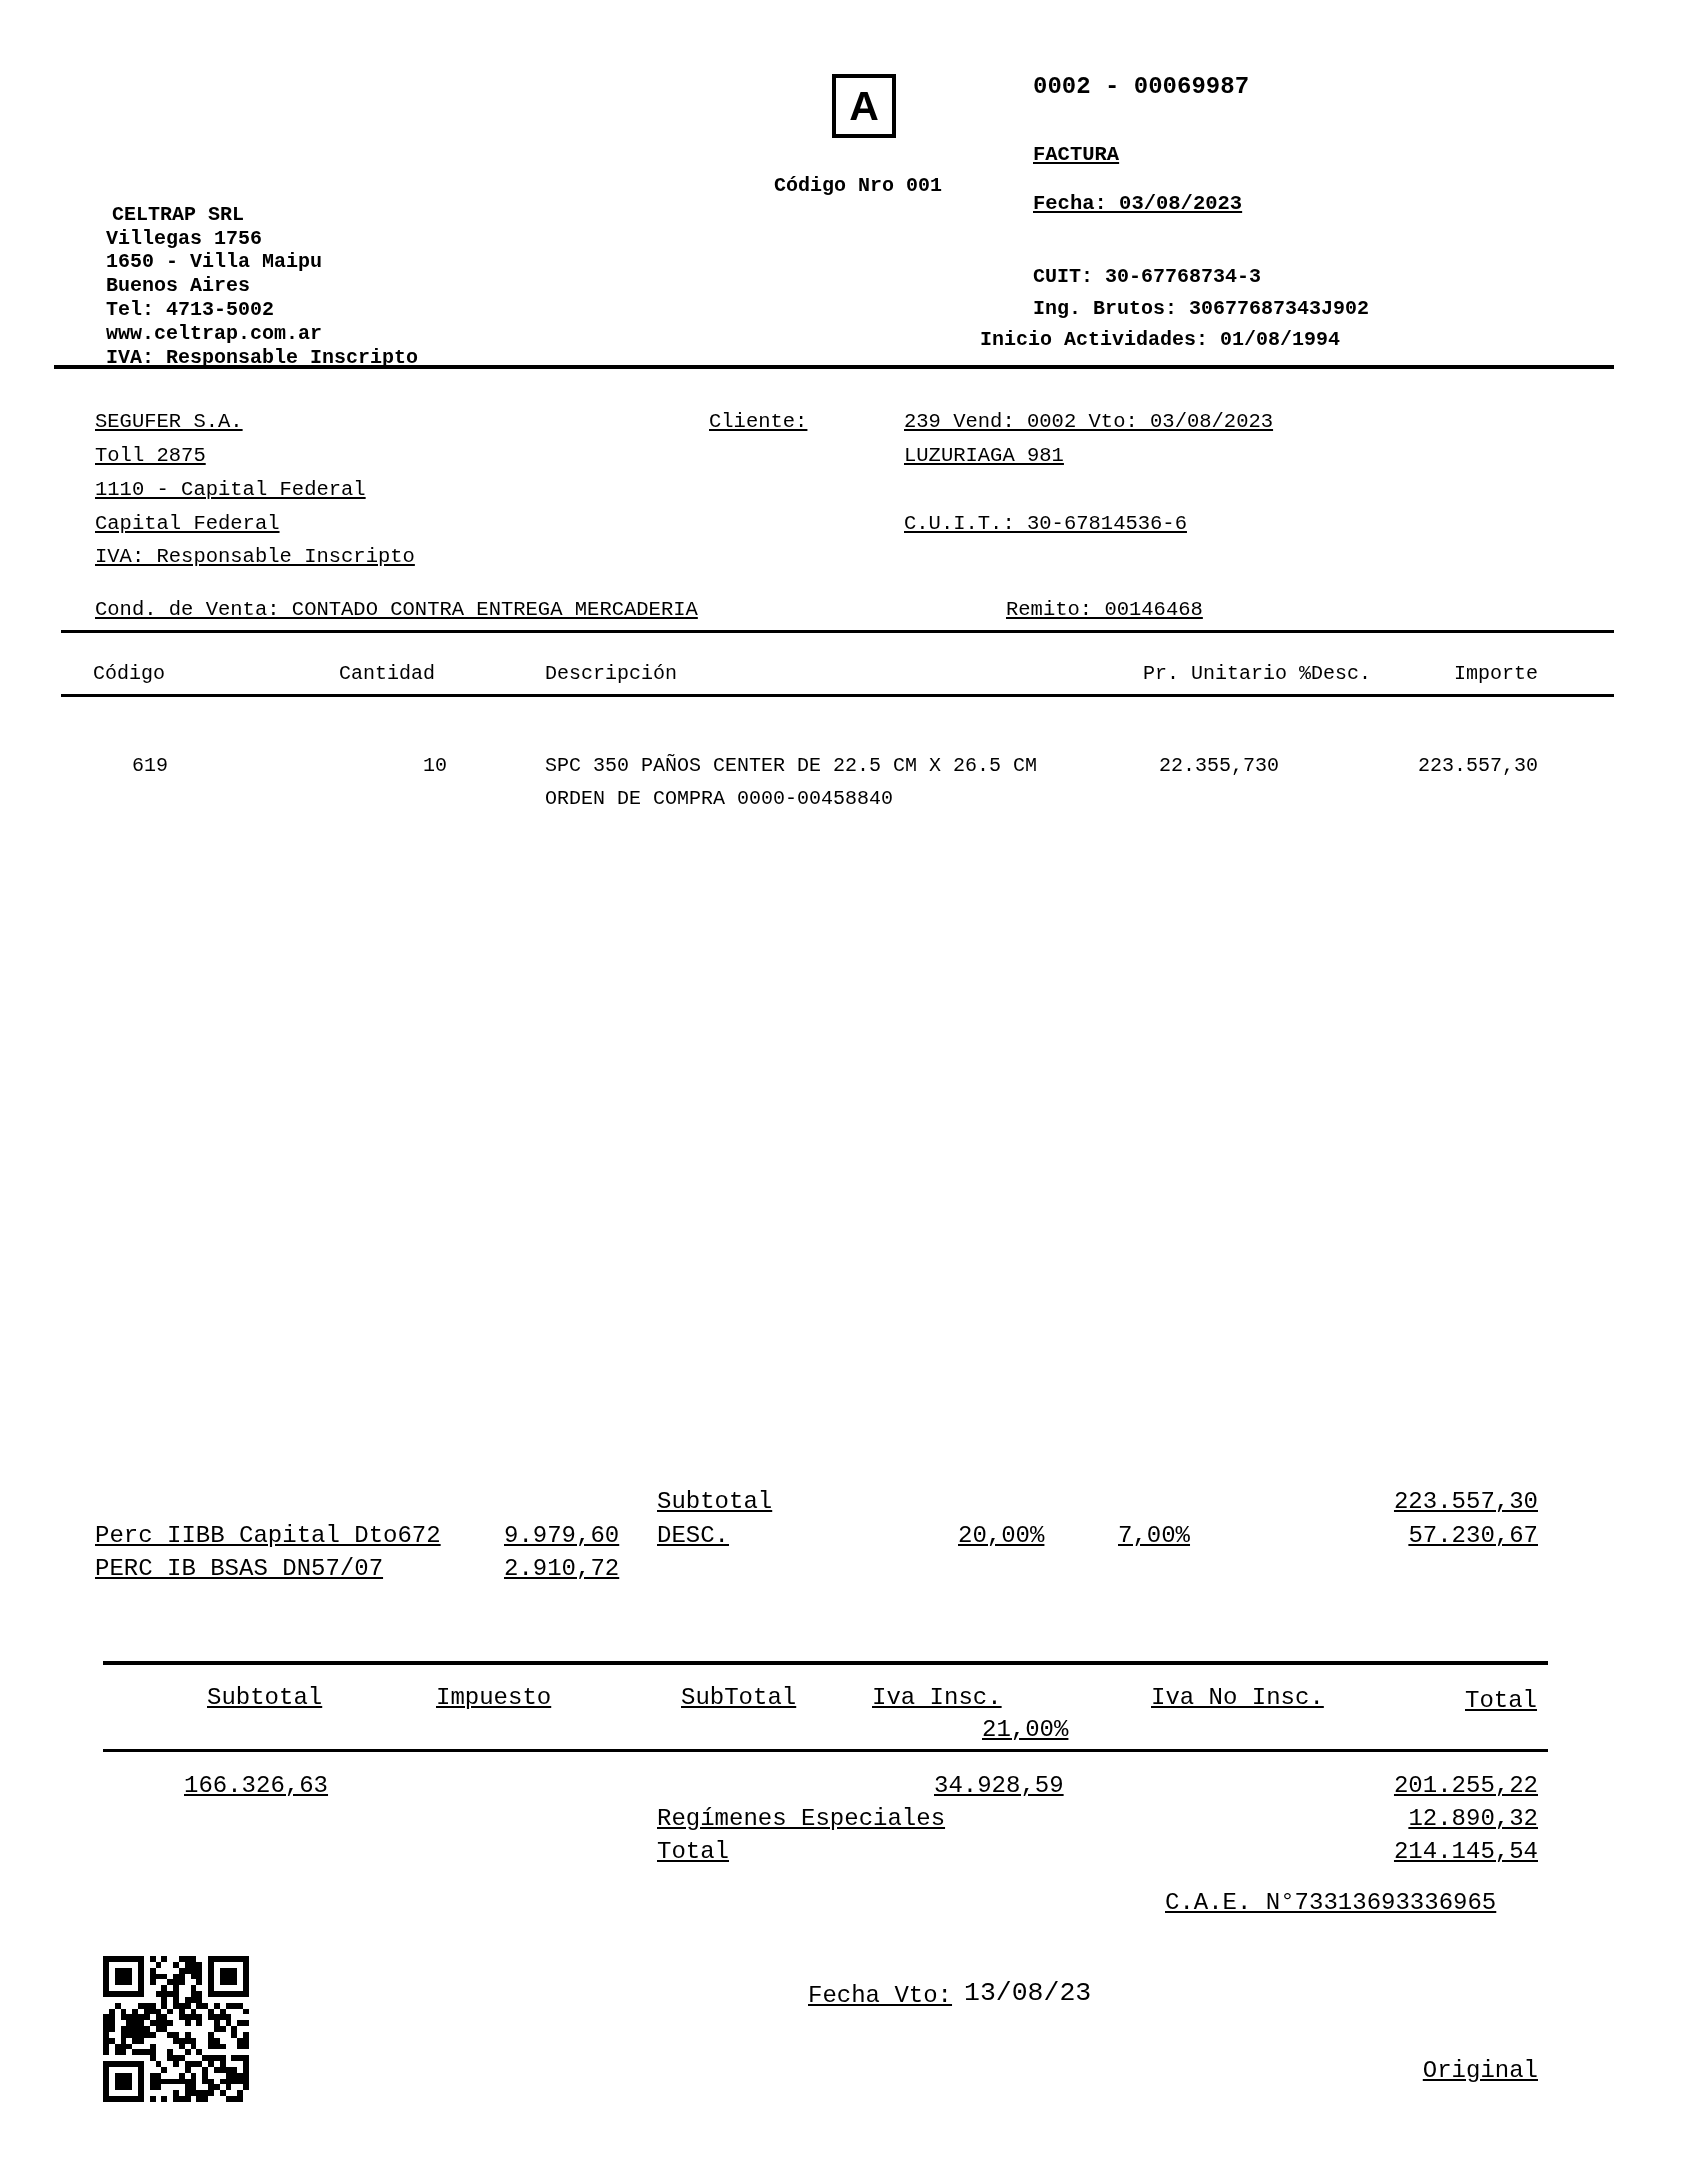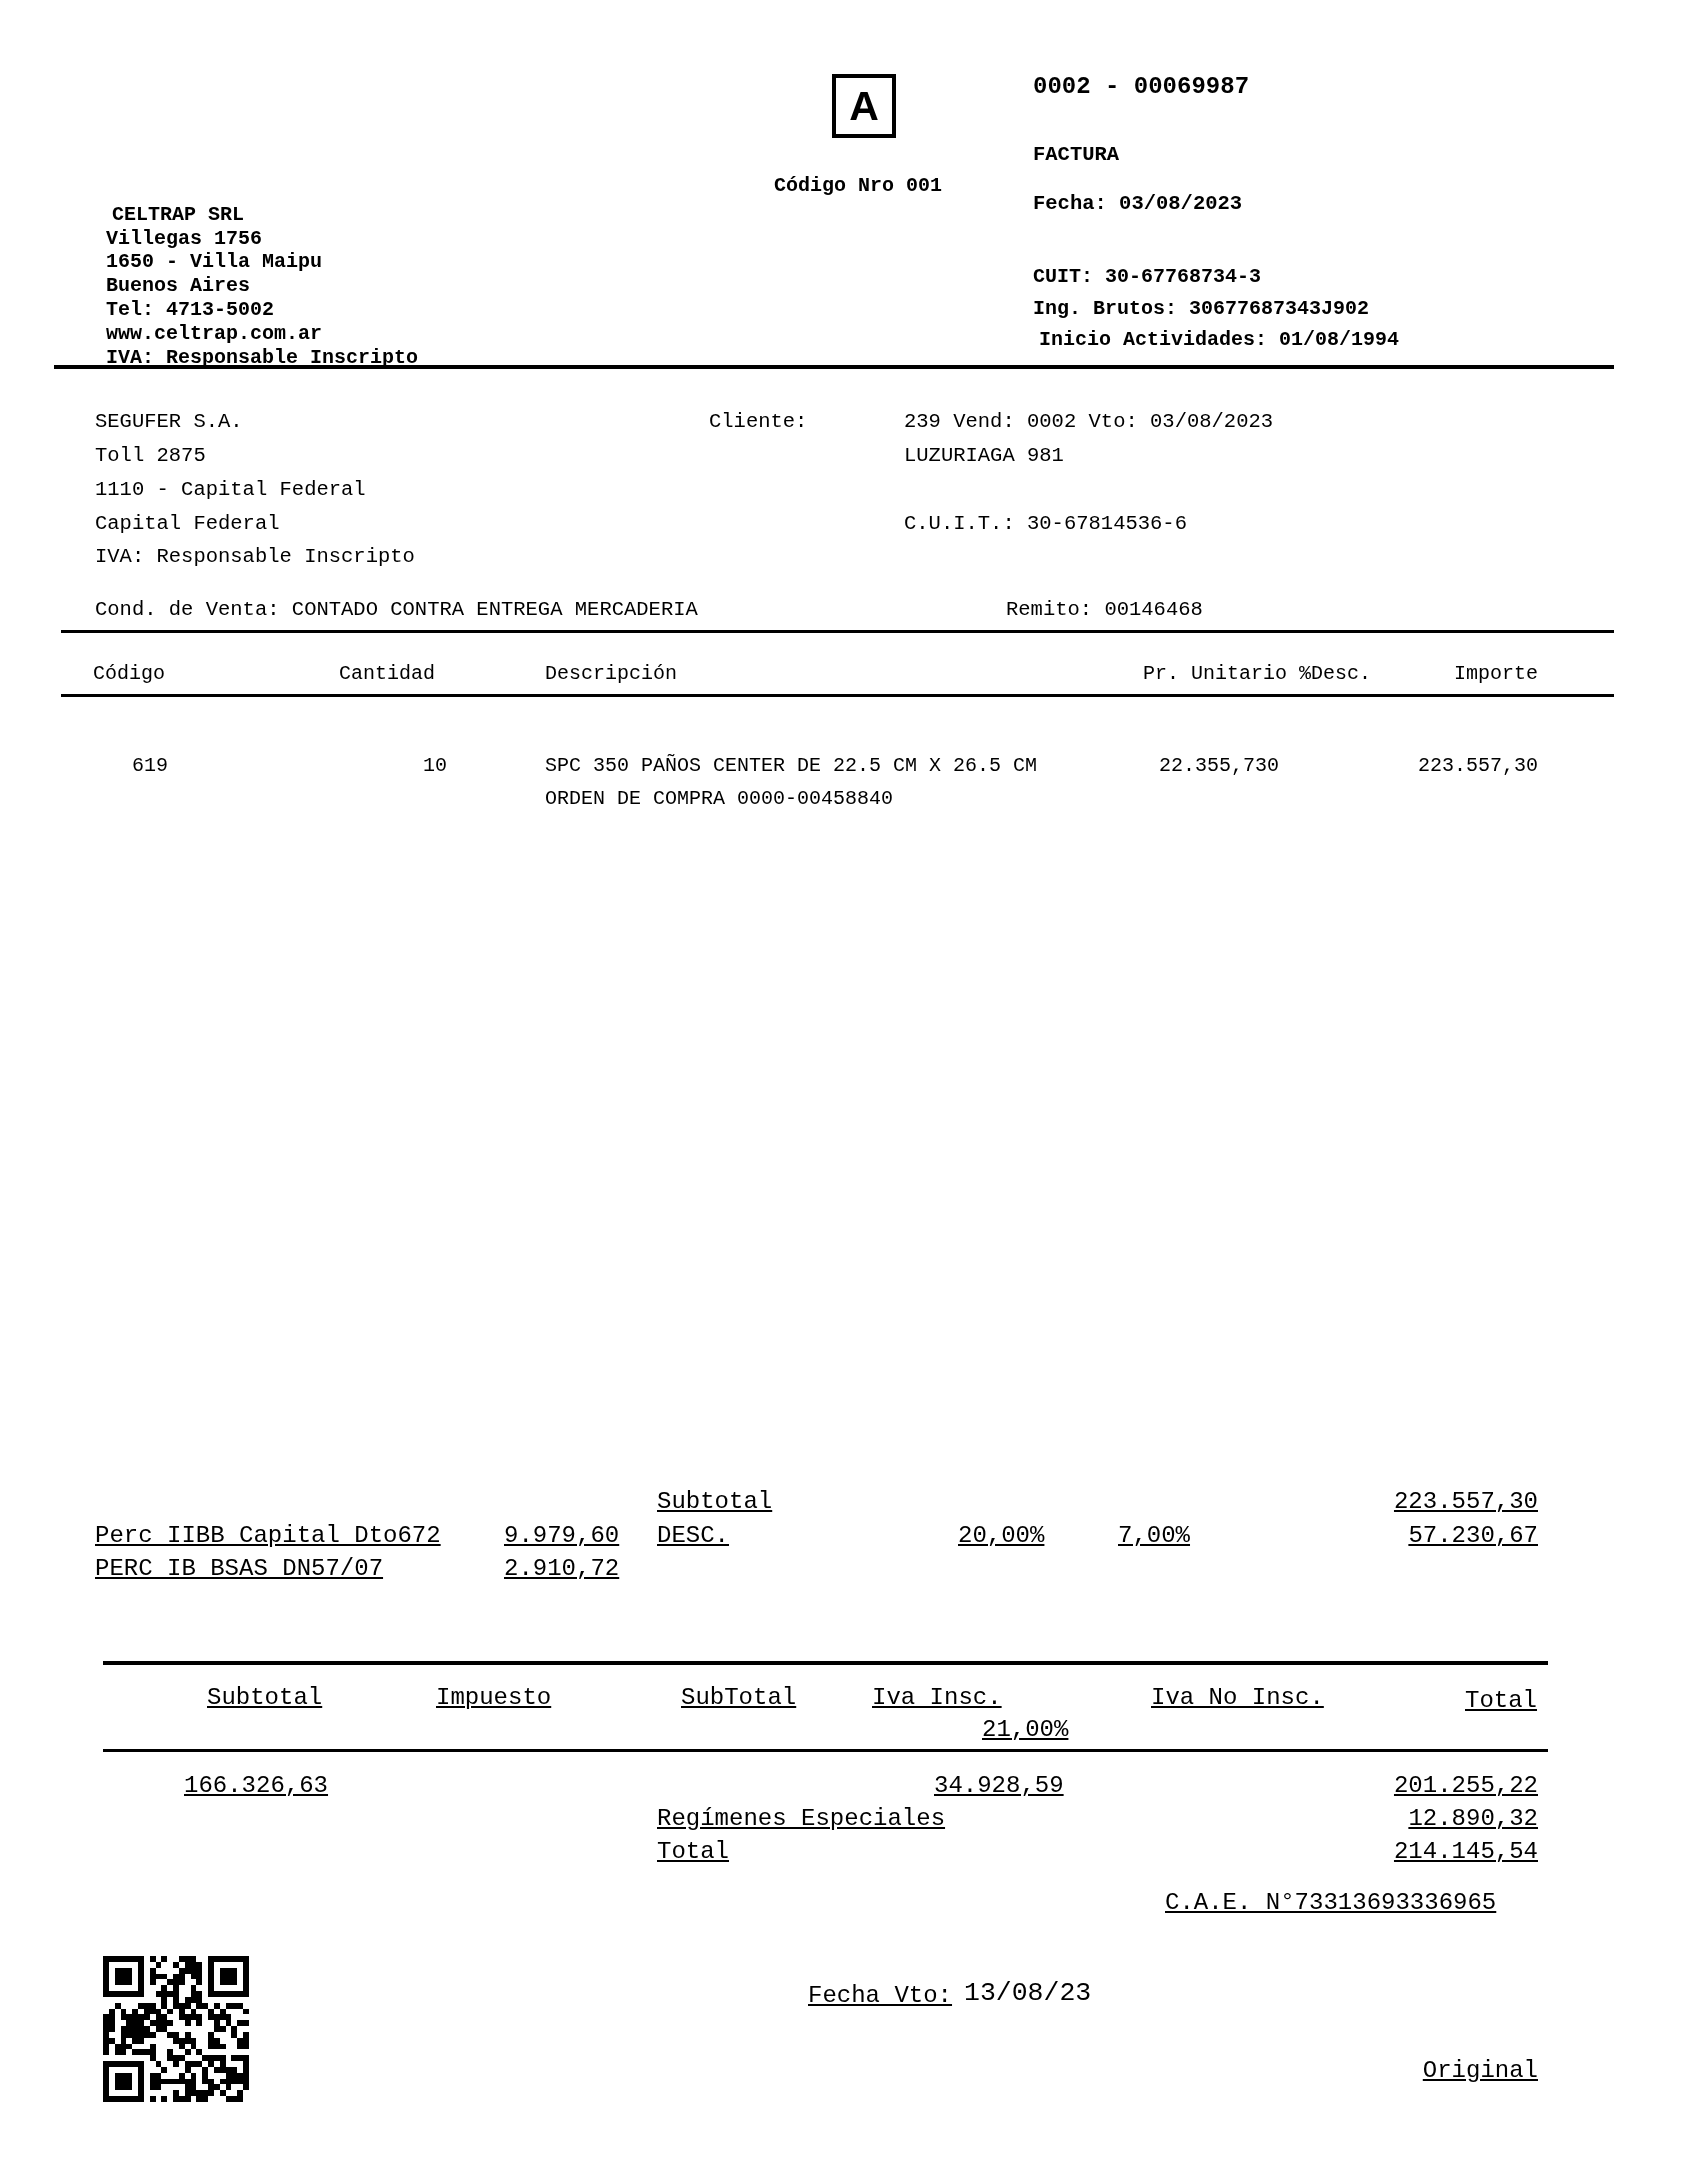--- a/index.html
+++ b/index.html
@@ -8,21 +8,21 @@
     width:1687px;height:2183px;
     background:#ffffff;
     font-family:"Liberation Mono","DejaVu Sans Mono",monospace;
     color:#000;
     overflow:hidden;
   }
   .t{position:absolute;white-space:pre;line-height:1.1;}
   .b{font-weight:bold;}
   .fs27{font-size:20px;}
   .fs30{font-size:24px;text-decoration:underline;}
-  .fs31{font-size:20.5px;}
+  .fs31{font-size:20.5px;text-decoration:underline;}
   .fs36{font-size:24px;}
   .fs40{font-size:26.5px;}
   .rule{position:absolute;background:#000;}
   .right{text-align:right;}
   .letterbox{
     position:absolute;left:832px;top:74px;
     width:56px;height:56px;
     border:4.6px solid #000;
     display:flex;align-items:center;justify-content:center;
     font-family:"Liberation Sans","DejaVu Sans",sans-serif;
@@ -38,21 +38,21 @@
   <div class="letterbox">
     <span>A</span>
   </div>
   <div class="t b fs27" style="left:774px;top:175px">Código Nro 001</div>
 
   <div class="t b fs36" style="left:1033px;top:74px">0002 - 00069987</div>
   <div class="t b fs31" style="left:1033px;top:144px">FACTURA</div>
   <div class="t b fs31" style="left:1033px;top:193px">Fecha: 03/08/2023</div>
   <div class="t b fs27" style="left:1033px;top:266px">CUIT: 30-67768734-3</div>
   <div class="t b fs27" style="left:1033px;top:298px">Ing. Brutos: 30677687343J902</div>
-  <div class="t b fs27" style="left:1039px;top:329px">Inicio Actividades: 01/08/1994</div>
+  <div class="t b fs27" style="left:980px;top:329px">Inicio Actividades: 01/08/1994</div>
 
   <div class="t b fs27" style="left:112px;top:204px">CELTRAP SRL</div>
   <div class="t b fs27" style="left:106px;top:228px">Villegas 1756</div>
   <div class="t b fs27" style="left:106px;top:251px">1650 - Villa Maipu</div>
   <div class="t b fs27" style="left:106px;top:275px">Buenos Aires</div>
   <div class="t b fs27" style="left:106px;top:299px">Tel: 4713-5002</div>
   <div class="t b fs27" style="left:106px;top:323px">www.celtrap.com.ar</div>
   <div class="t b fs27" style="left:106px;top:347px">IVA: Responsable Inscripto</div>
 
   <div class="rule" style="left:54px;top:365px;width:1560px;height:4px"></div>

